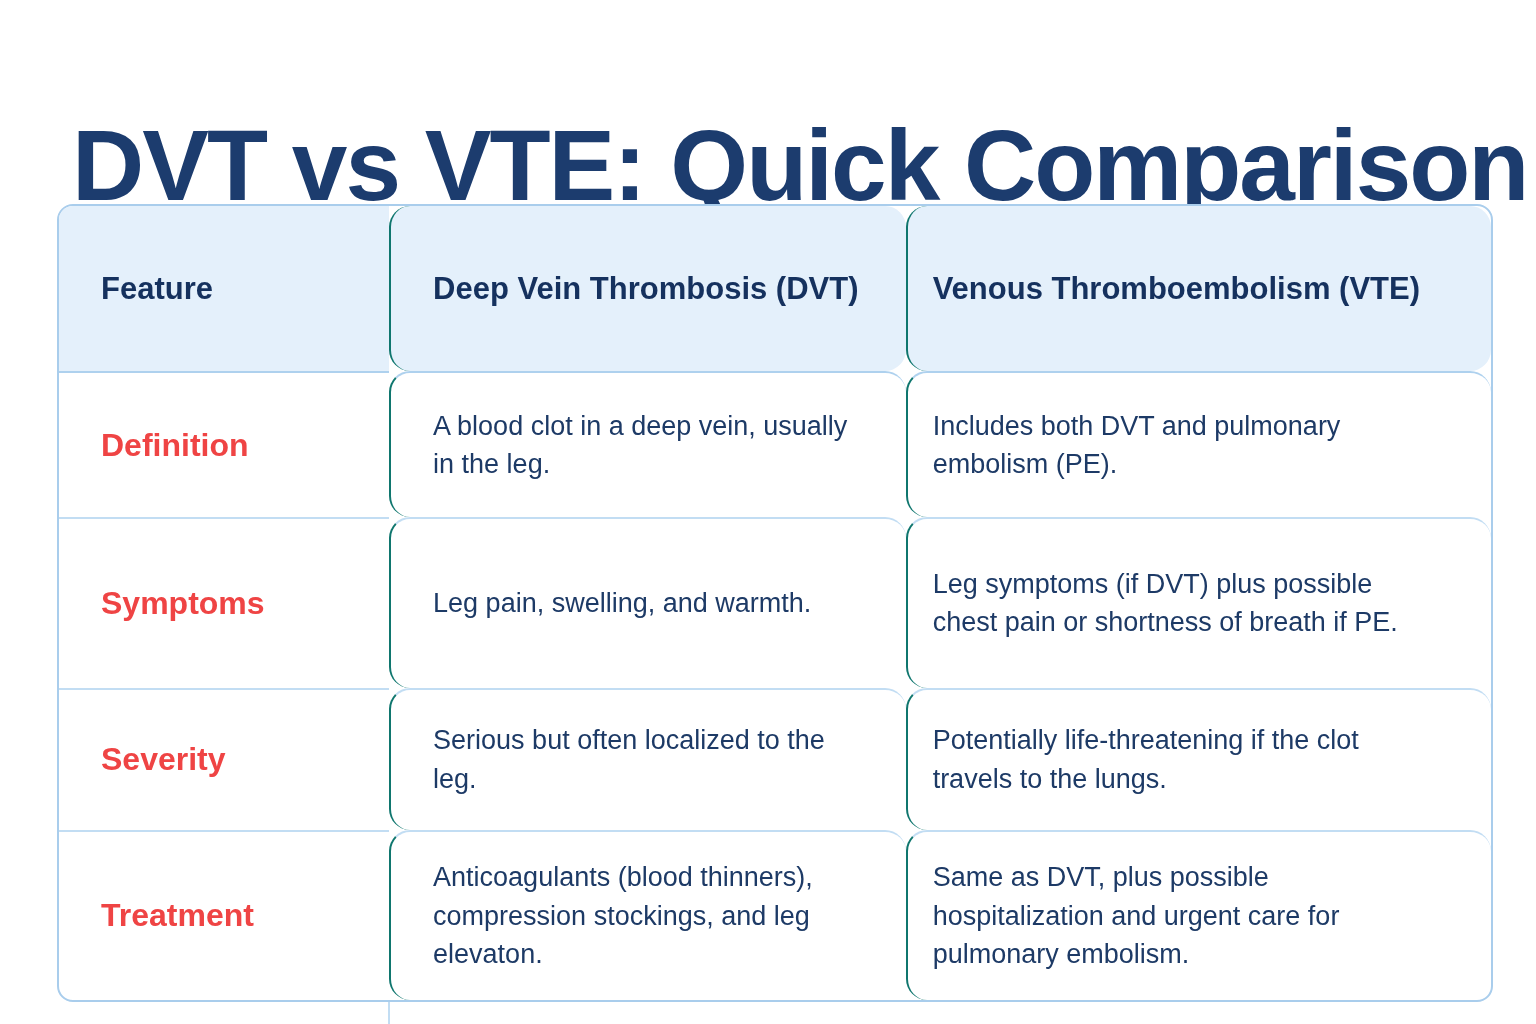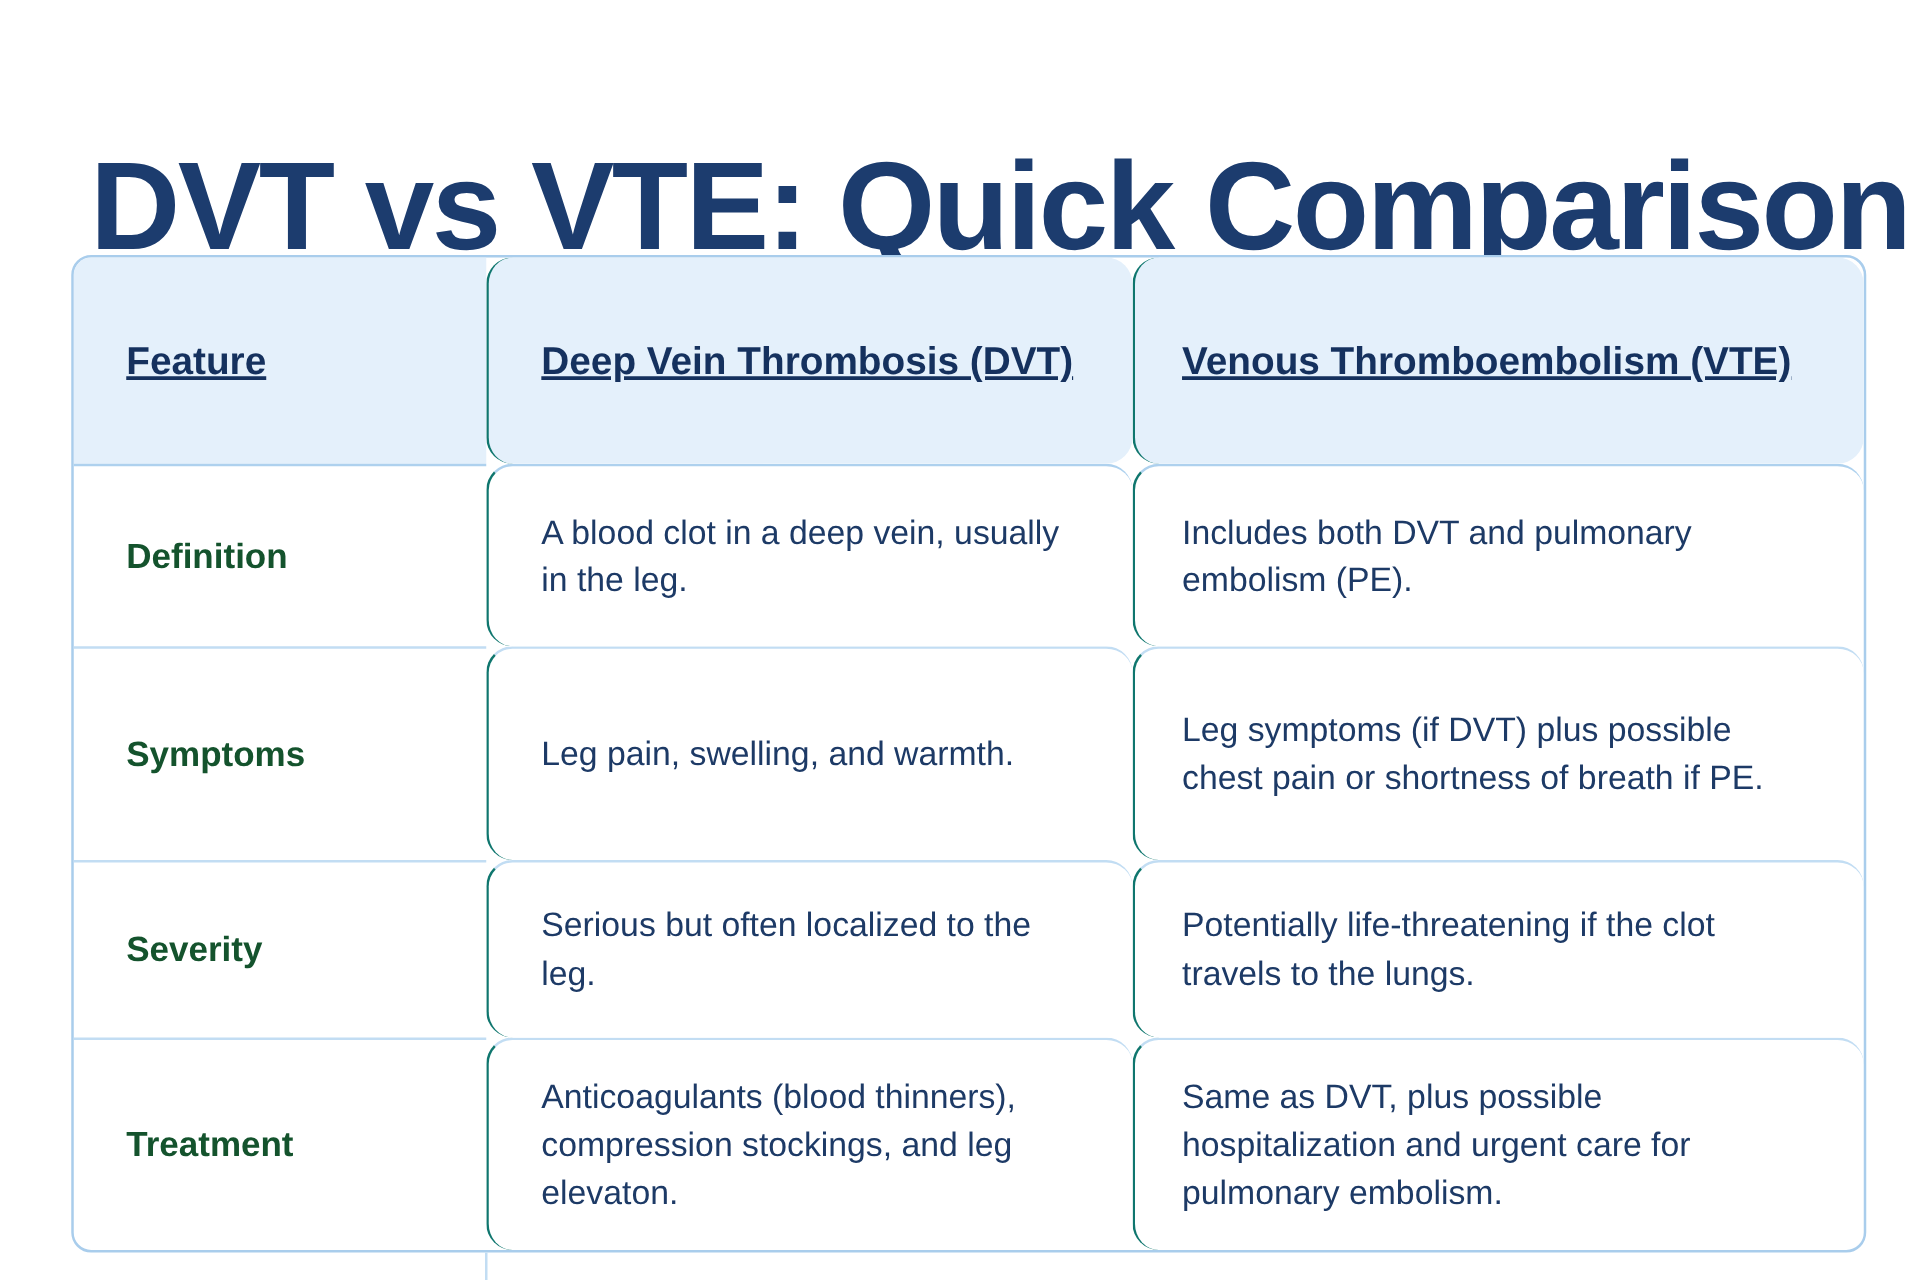--- a/index.html
+++ b/index.html
@@ -44,40 +44,39 @@
   .cell {
     box-sizing: border-box;
     display: flex;
     flex-direction: column;
     justify-content: center;
     padding: 10px 40px 10px 42px;
     color: #1d3a66;
     font-size: 27px;
     line-height: 1.42;
   }
-  .c3 { padding-left: 38px; padding-right: 48px; }
+  .c3 { padding-left: 25px; padding-right: 48px; }
 
   .c2, .c3 { border-left: 2px solid #0f766e; border-radius: 21px; }
 
   .r2 .cell-border, .r2 { border-top: 2px solid #aed1ee; }
   .r3, .r4, .r5 { border-top: 2px solid #c2ddf3; }
 
   .header-cell {
     background: #e4f0fb;
     font-weight: 700;
     color: #15315e;
     font-size: 31px;
     line-height: 1.4;
-    text-decoration: underline;
   }
 
   .feature-cell {
     font-weight: 700;
-    color: #14532d;
-    font-size: 28px;
+    color: #ef4444;
+    font-size: 32px;
   }
 
   .cutoff-line {
     position: absolute;
     left: 388px;
     top: 1002px;
     width: 2px;
     height: 22px;
     background: #c2ddf3;
   }

